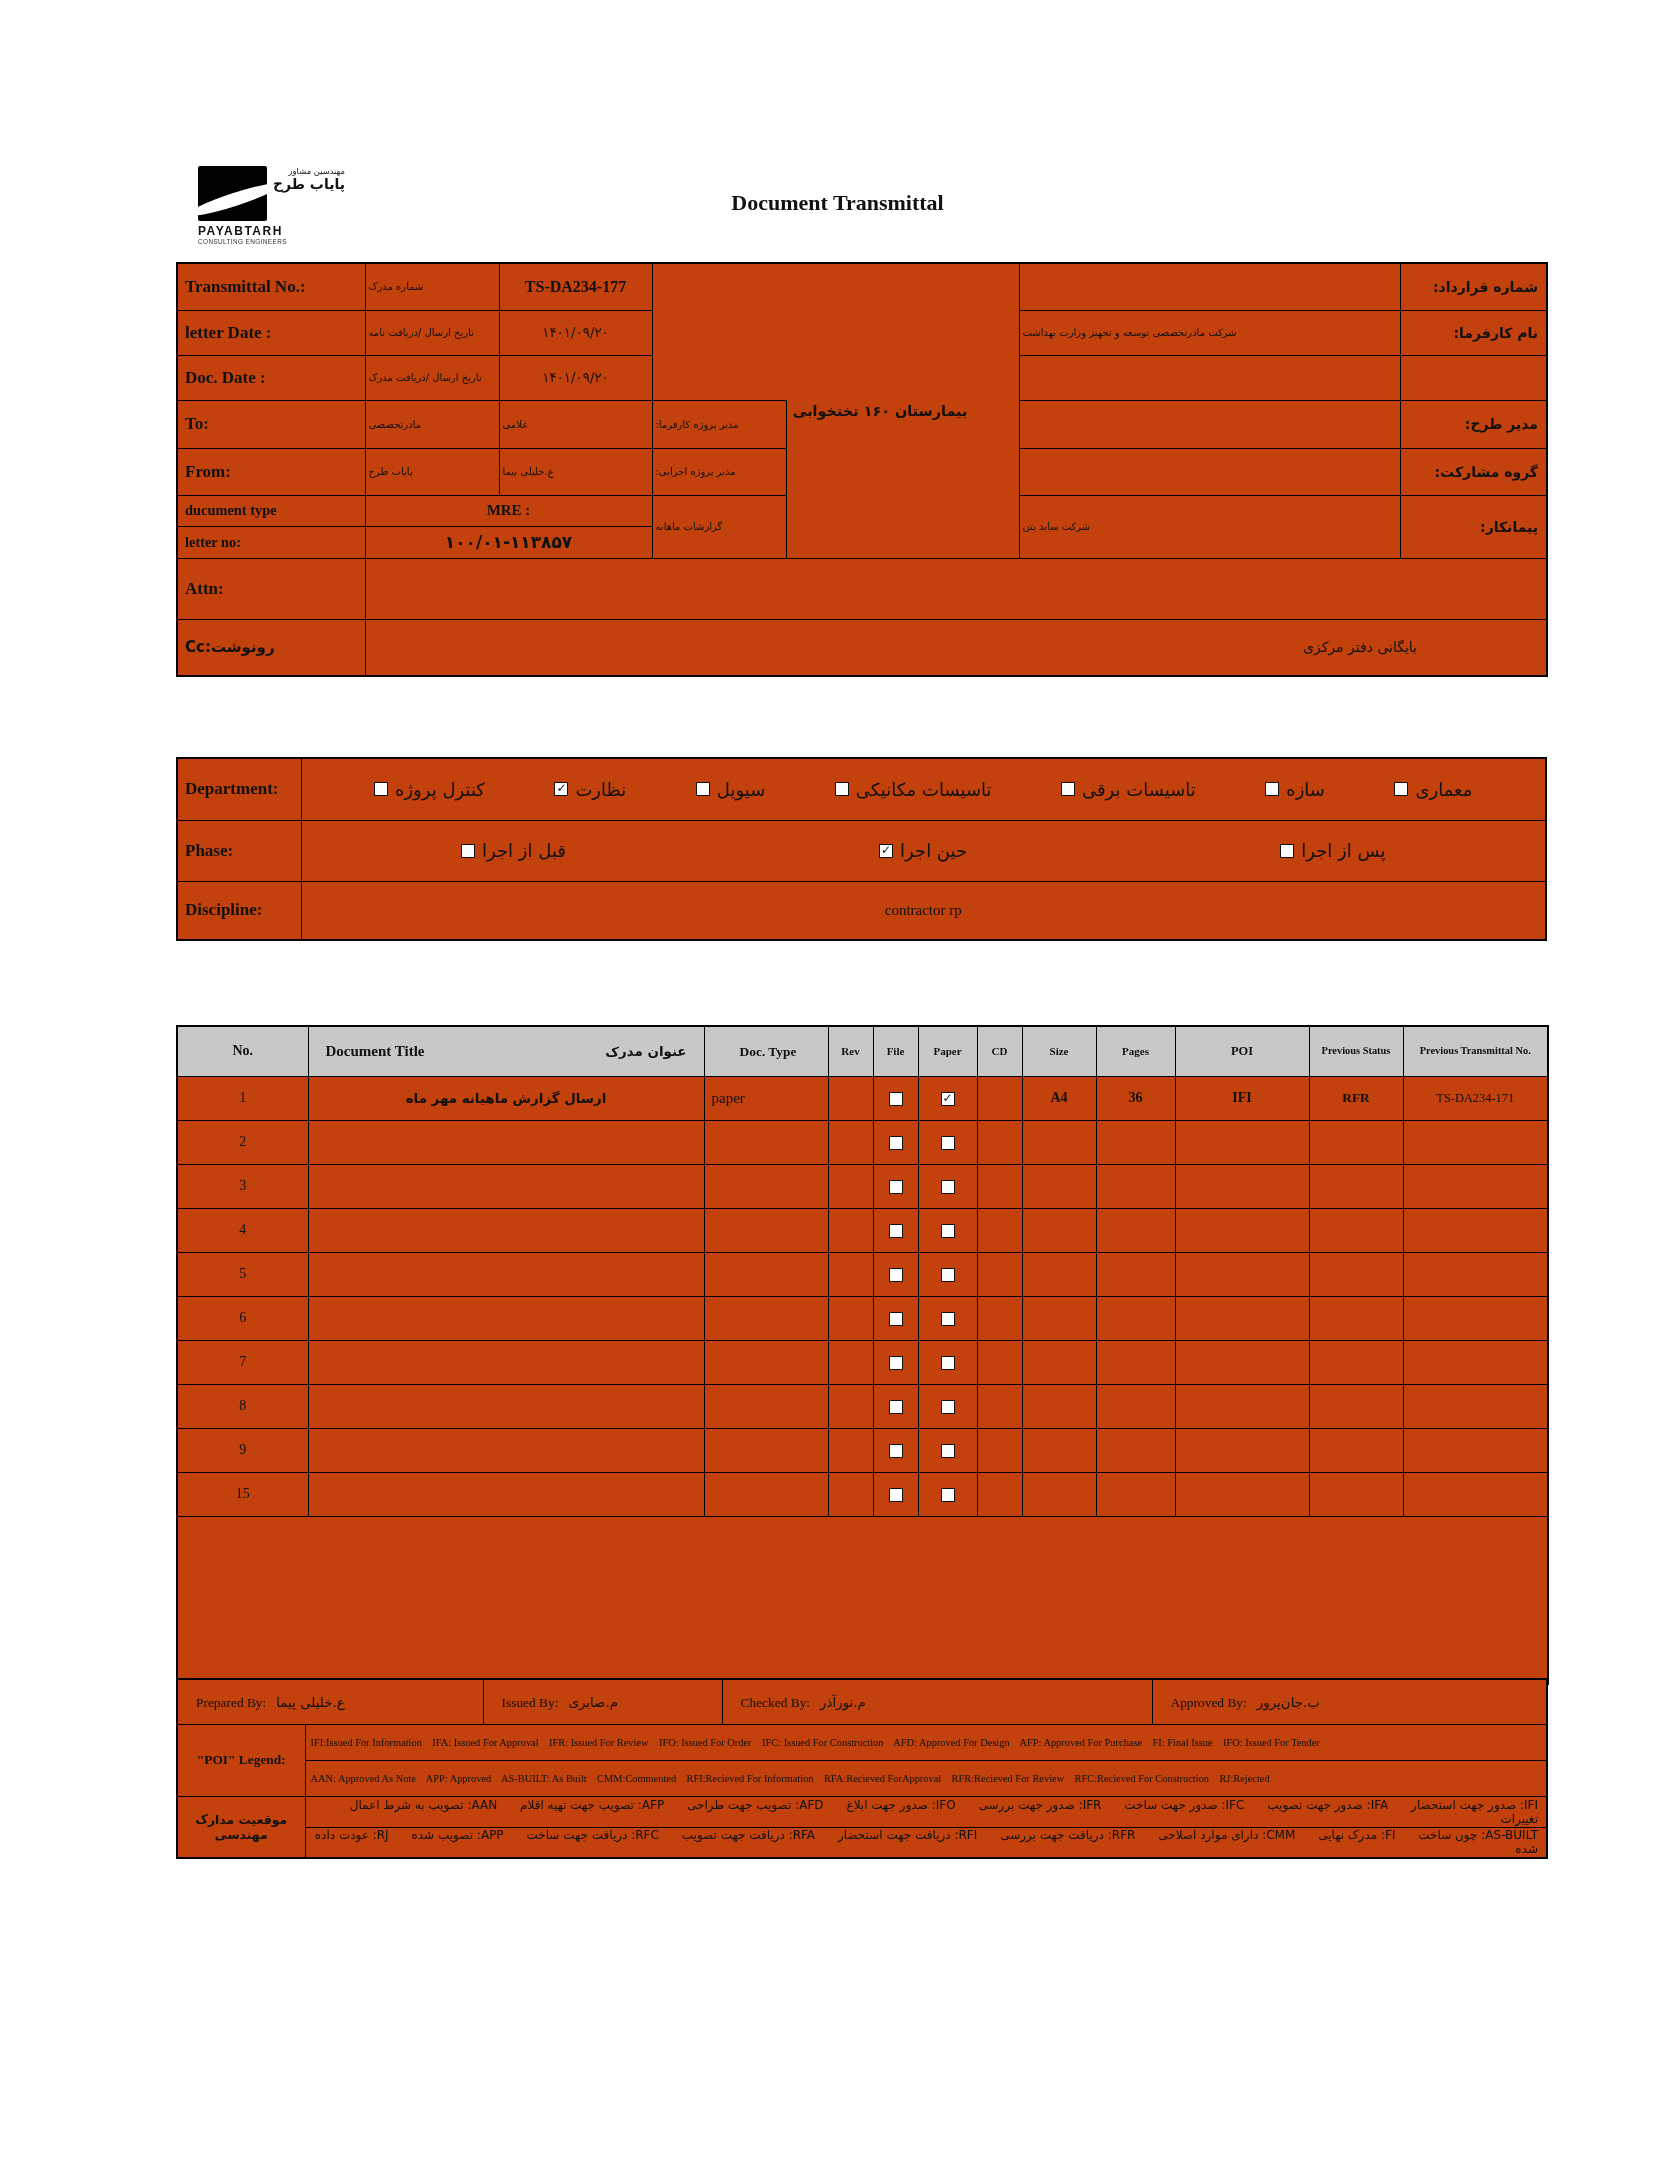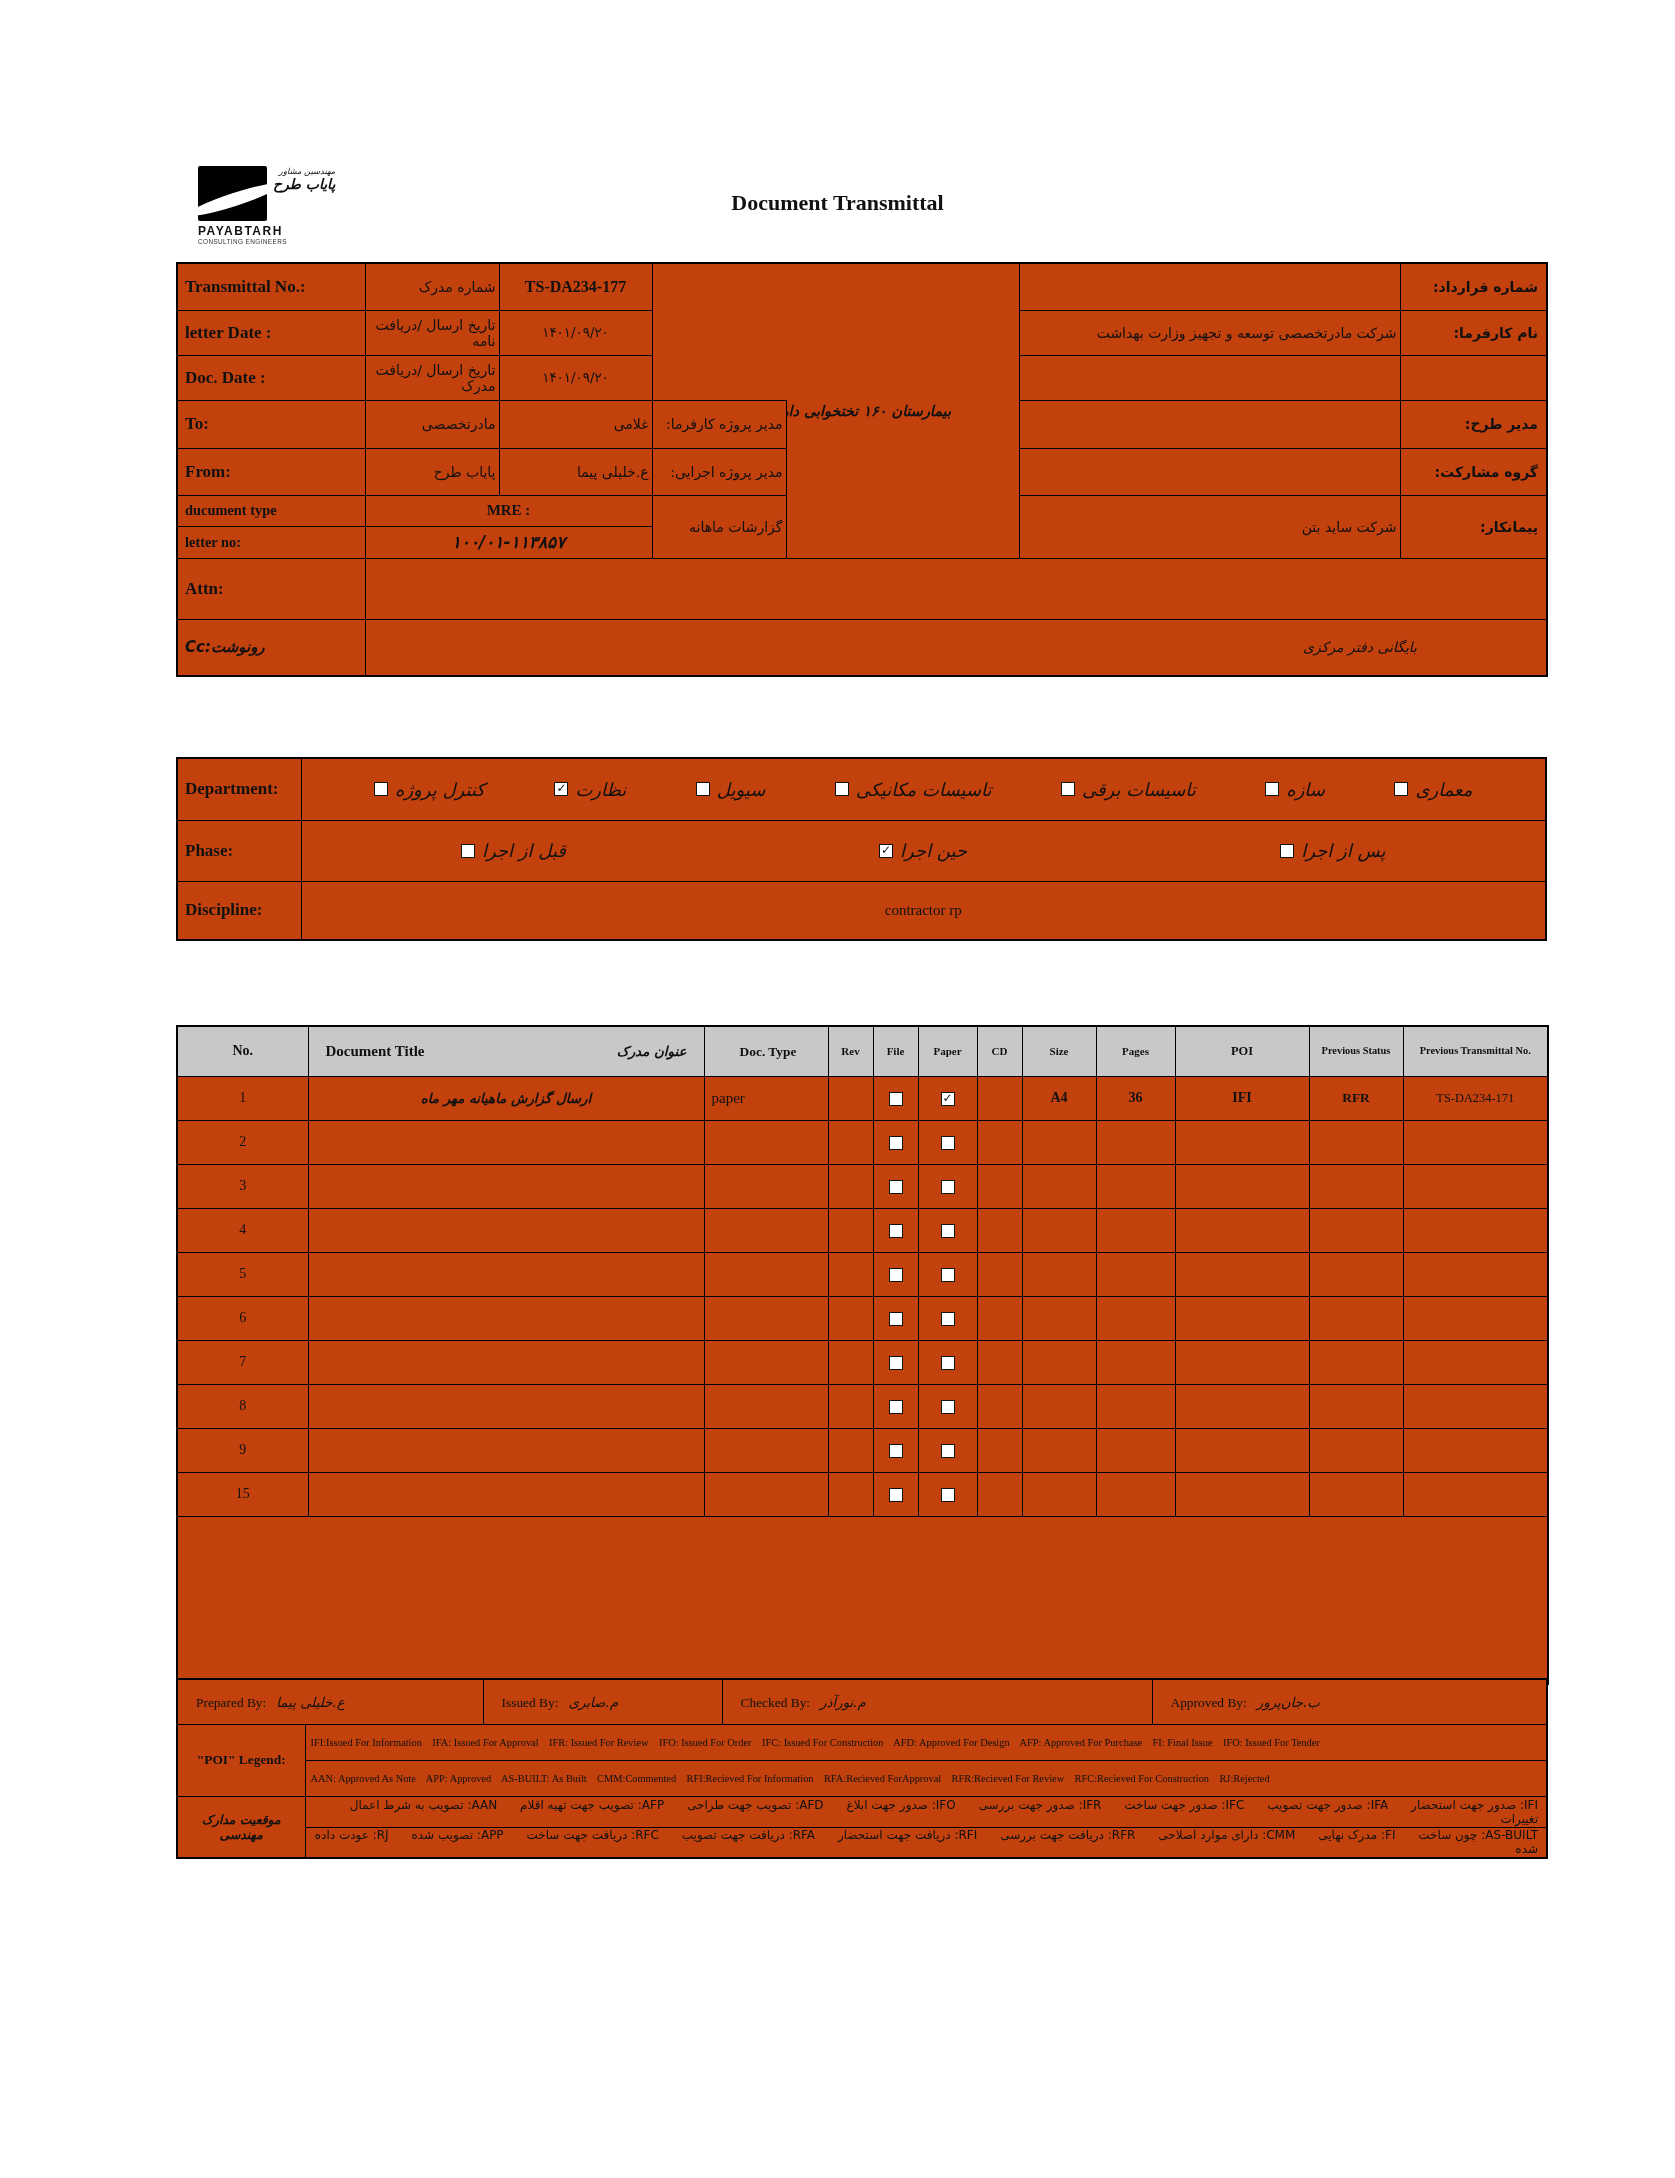--- a/index.html
+++ b/index.html
@@ -1,36 +1,36 @@
 <!DOCTYPE html>
 <html style="--hdr-bg: #c8c8c8;"><head>
 <meta charset="utf-8">
 <style>
   html,body{margin:0;padding:0;background:#fff;}
   .page{position:relative;width:1675px;height:2178px;background:#fff;color:#111;overflow:hidden;}
   .serif{font-family:"Liberation Serif",serif;}
-  .fa{font-family:"DejaVu Sans",sans-serif;font-style:italic;}
+  .fa{font-family:"DejaVu Sans",sans-serif;}
   .b{font-weight:bold;}
   .c{text-align:center;}
   .l{text-align:left;padding-left:7px;}
   .fs10{font-size:10.4px;}.fs11{font-size:11px;}.fs12{font-size:12.4px;}.fs13{font-size:13.4px;}
   .fs14{font-size:14px;}.fs15{font-size:15px;}.fs16{font-size:16px;}
   .h24{height:24px;}.h31{height:31px;}.h32{height:32px;}.h44{height:44px;}.h45{height:45px;}
   .h47{height:47px;}.h48{height:48px;}.h50{height:50px;}.h58{height:57px;}.h60{height:59px;}
   .h62{height:61px;}.h63{height:62px;}.h170{height:168px;}
   table{position:absolute;left:176px;border-collapse:collapse;table-layout:fixed;border:2px solid #000;background:#c2410c;}
   td{border:1px solid #000;padding:0 3px;vertical-align:middle;overflow:hidden;color:#111;}
   .t1{top:262px;width:1370px;}
   .t2{top:757px;width:1370px;}
   .t3{top:1025px;width:1370px;}
   .t4{top:1678px;width:1370px;}
   .elab{font-family:"Liberation Serif",serif;font-weight:bold;font-size:17px;text-align:left;padding-left:7px;}
   .elab-sm{font-family:"Liberation Serif",serif;font-weight:bold;font-size:14.4px;text-align:left;padding-left:7px;}
   .rlab{font-family:"DejaVu Sans",sans-serif;font-weight:bold;font-size:14px;text-align:right;padding-right:8px;}
-  .faval{font-family:"DejaVu Sans",sans-serif;font-size:14px;text-align:right;}
+  .faval{font-family:"DejaVu Sans",sans-serif;font-size:10px;text-align:left;}
   .dateval{font-family:"DejaVu Sans",sans-serif;font-size:13.4px;text-align:center;}
   .letterno{font-size:17px;letter-spacing:1px;}
   .nbr{border-right:none;}
   .nbv{border-top:none;border-bottom:none;}
   .nbl{border-left:none;}
   .project-inner{position:relative;left:-45px;white-space:nowrap;text-align:center;font-size:14.4px;}
   .cclab{padding-left:7px;}
   .ccval{padding-right:129px;border-radius:19px;}
   .checks{display:flex;justify-content:space-evenly;align-items:center;height:100%;}
   .checks.phase{justify-content:space-around;}

